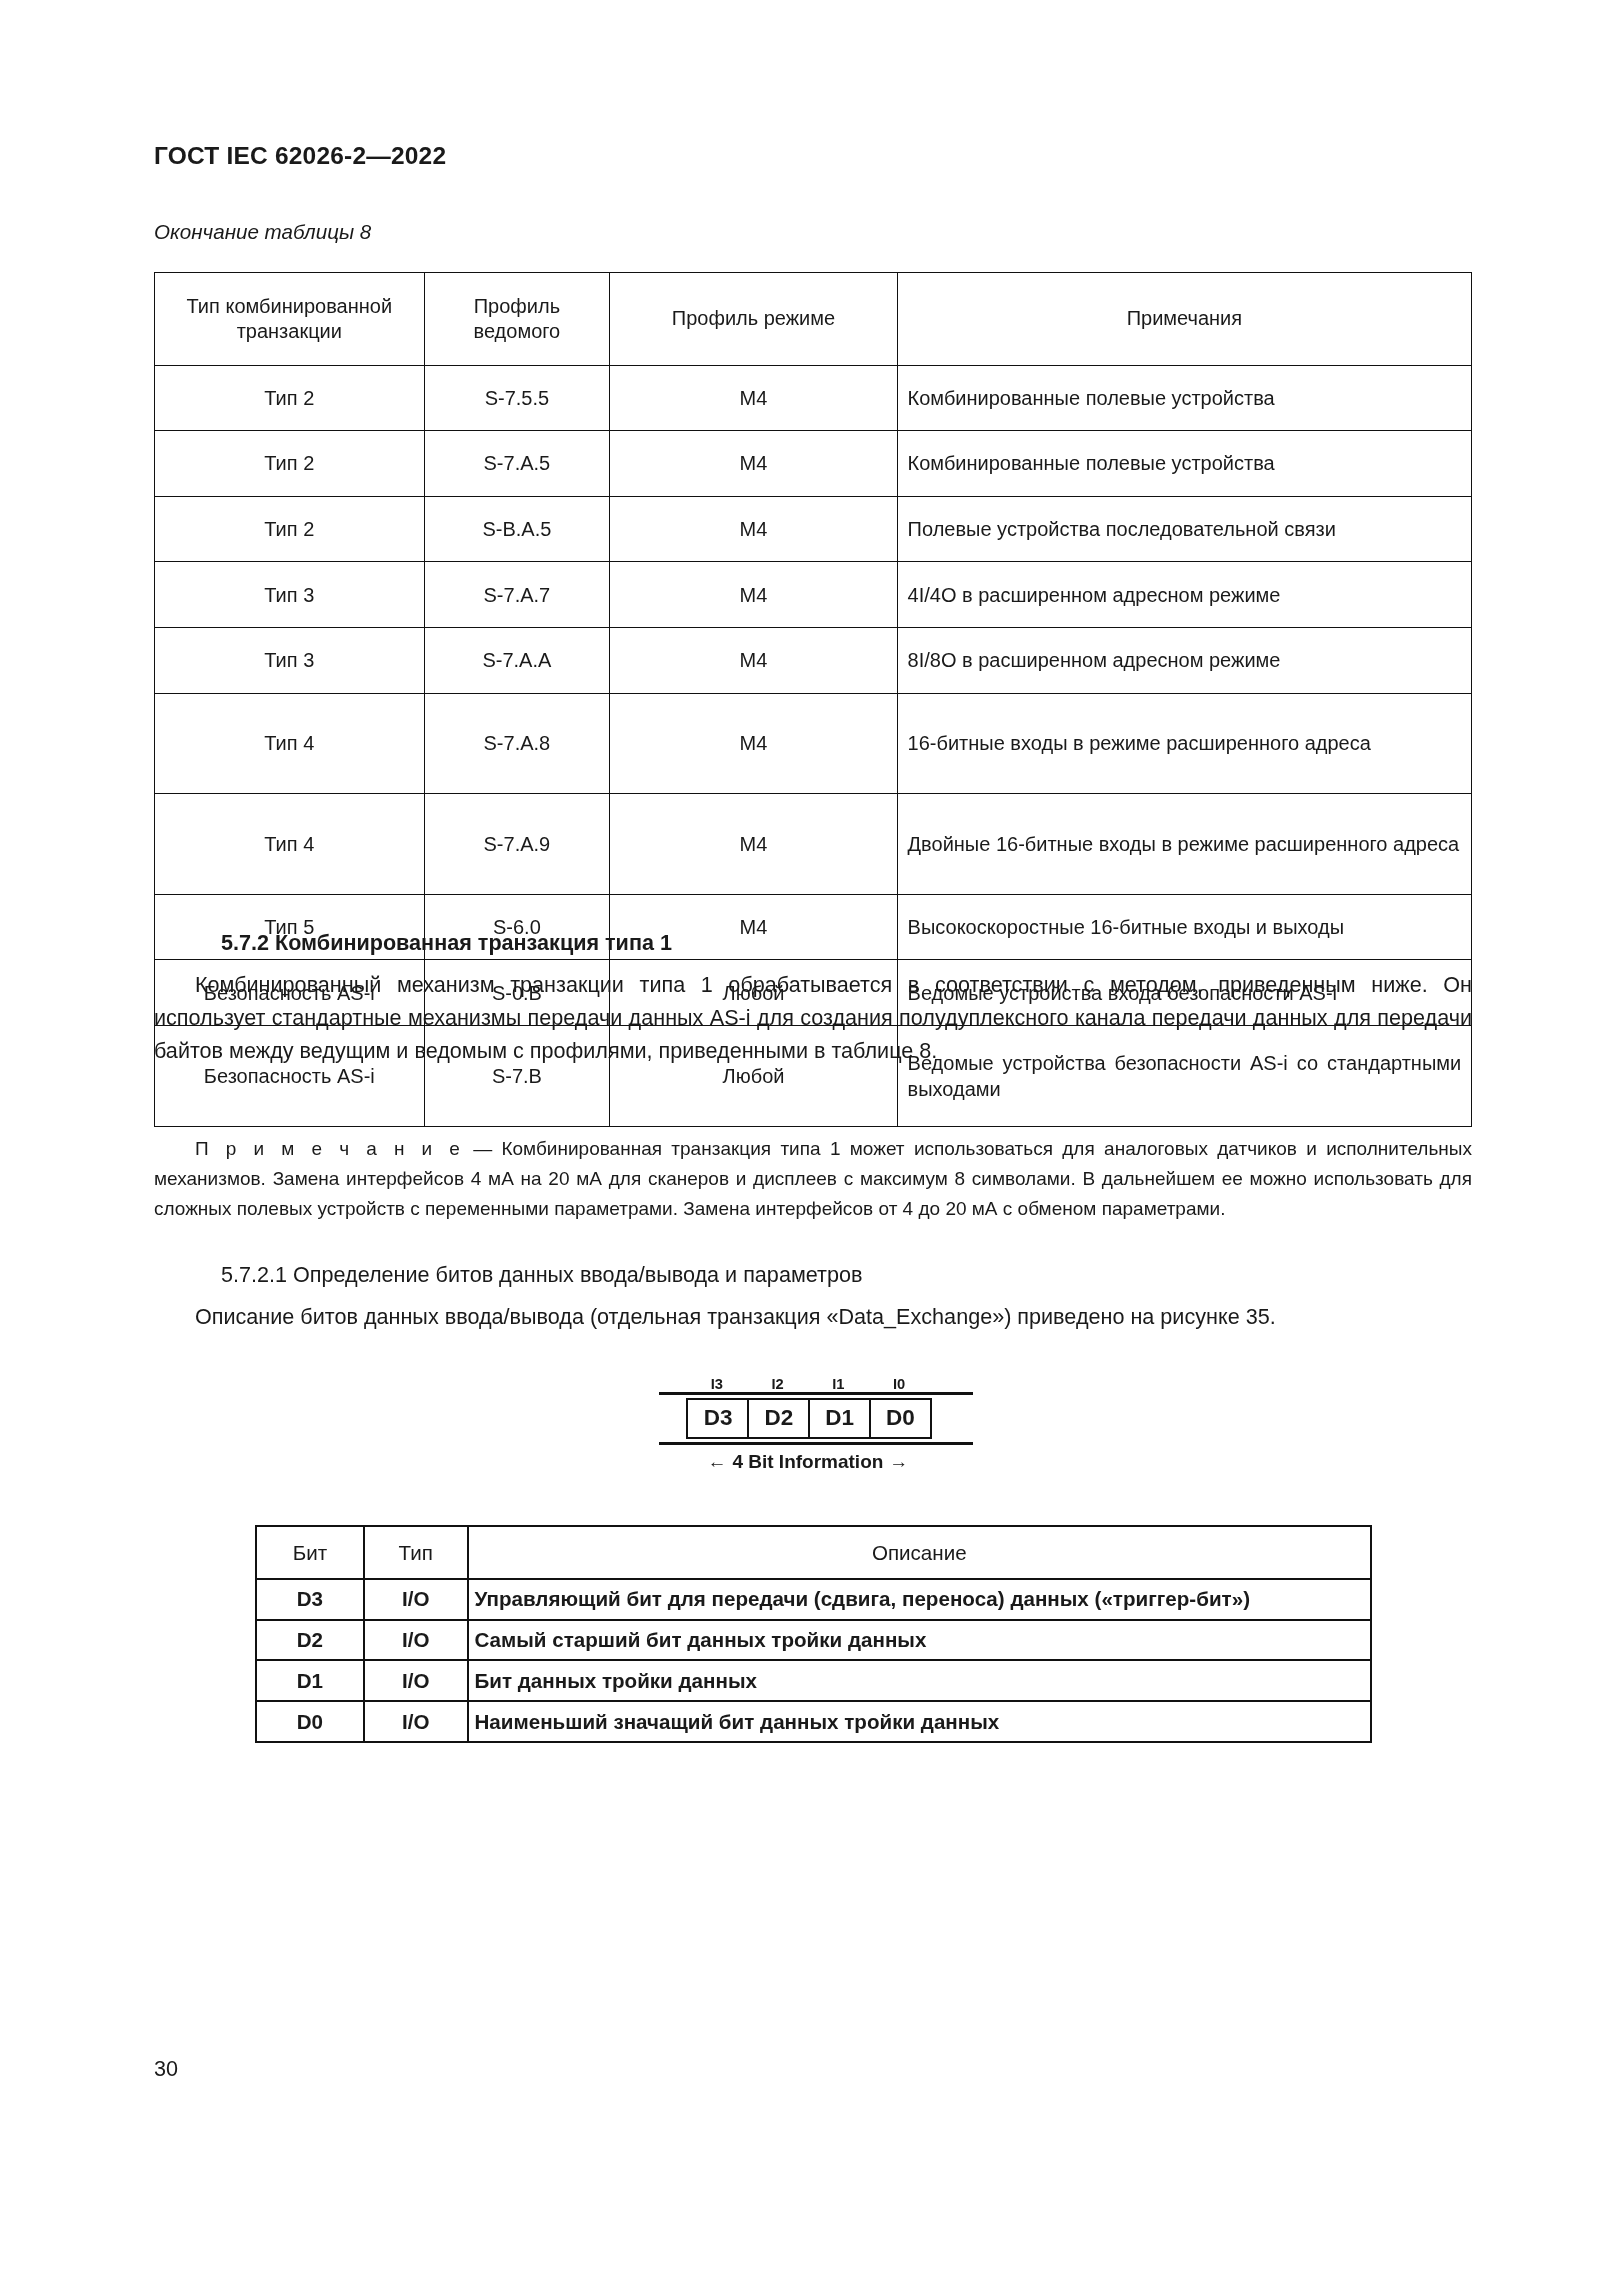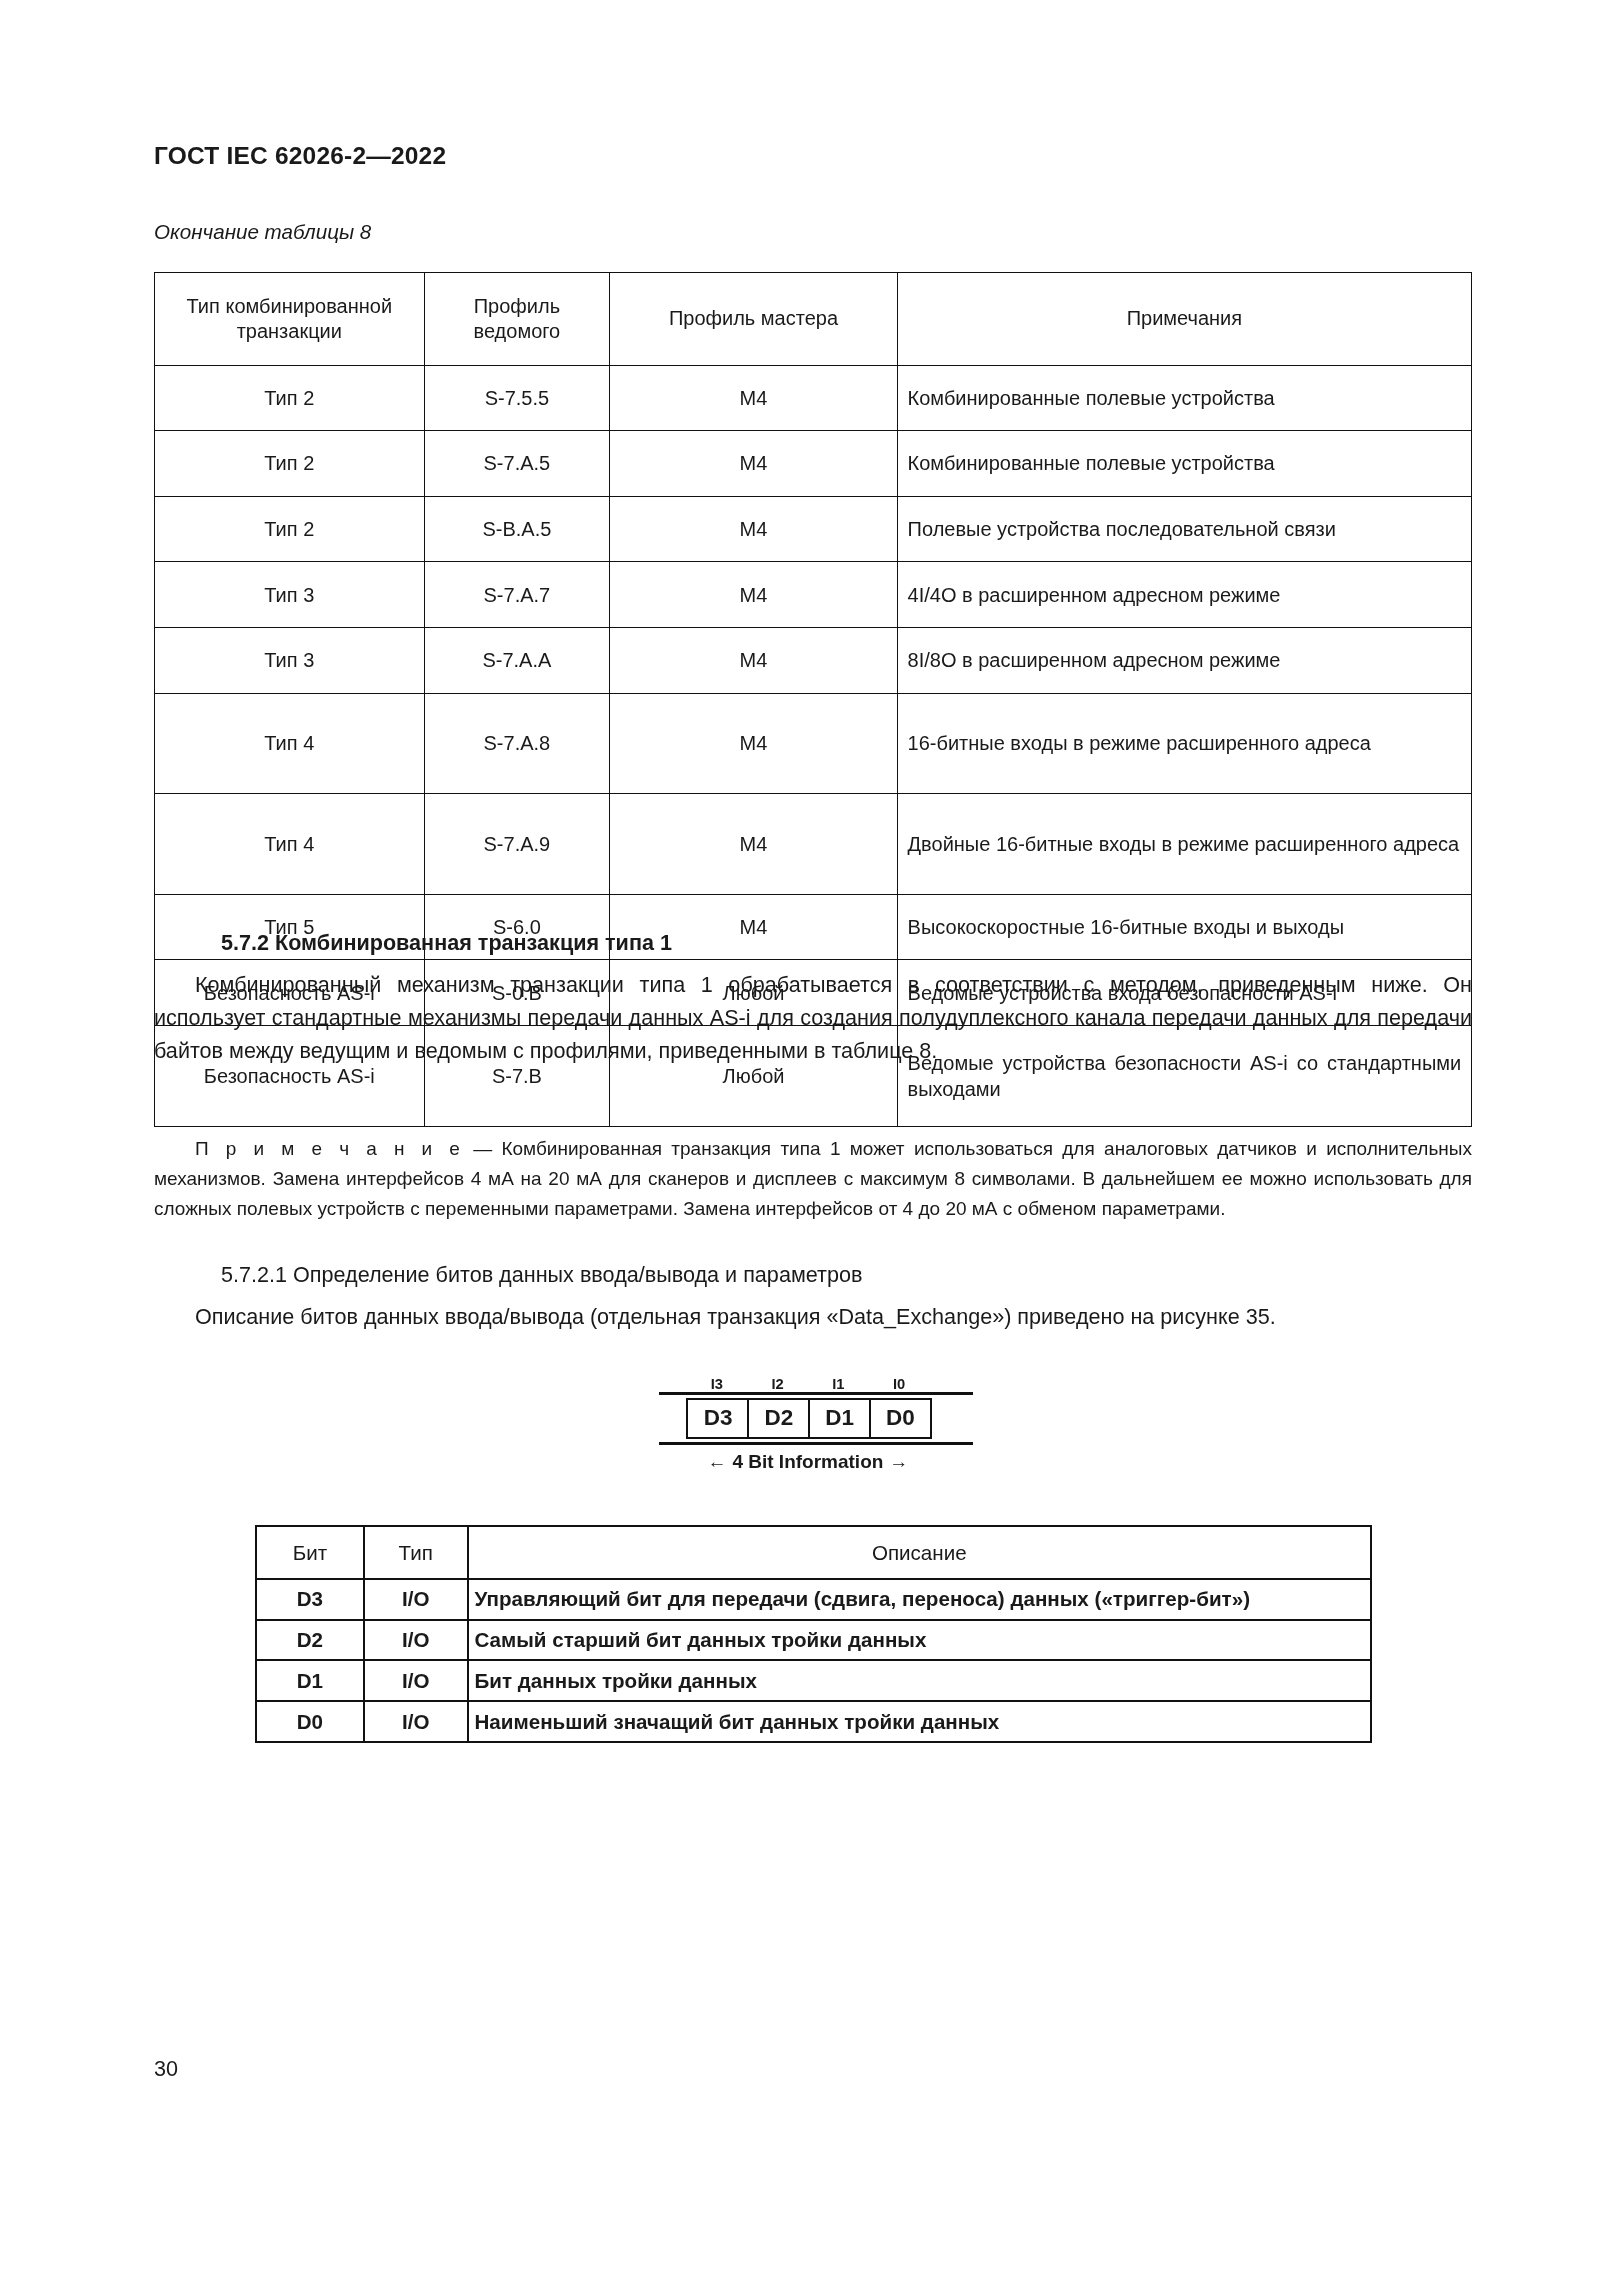--- a/index.html
+++ b/index.html
@@ -211,21 +211,21 @@
   <div class="running-head">ГОСТ IEC 62026-2—2022</div>
 
   <div class="table-caption">Окончание таблицы 8</div>
 
   <div class="t8-wrap">
     <table class="t8">
       <thead>
         <tr>
           <th class="c-type">Тип комбинированной транзакции</th>
           <th class="c-slave">Профиль ведомого</th>
-          <th class="c-master">Профиль мастера</th>
+          <th class="c-master">Профиль режиме</th>
           <th class="c-notes" style="text-align:center">Примечания</th>
         </tr>
       </thead>
       <tbody>
         <tr>
           <td class="c-type">Тип 2</td>
           <td class="c-slave">S-7.5.5</td>
           <td class="c-master">M4</td>
           <td class="c-notes">Комбинированные полевые устройства</td>
         </tr>

